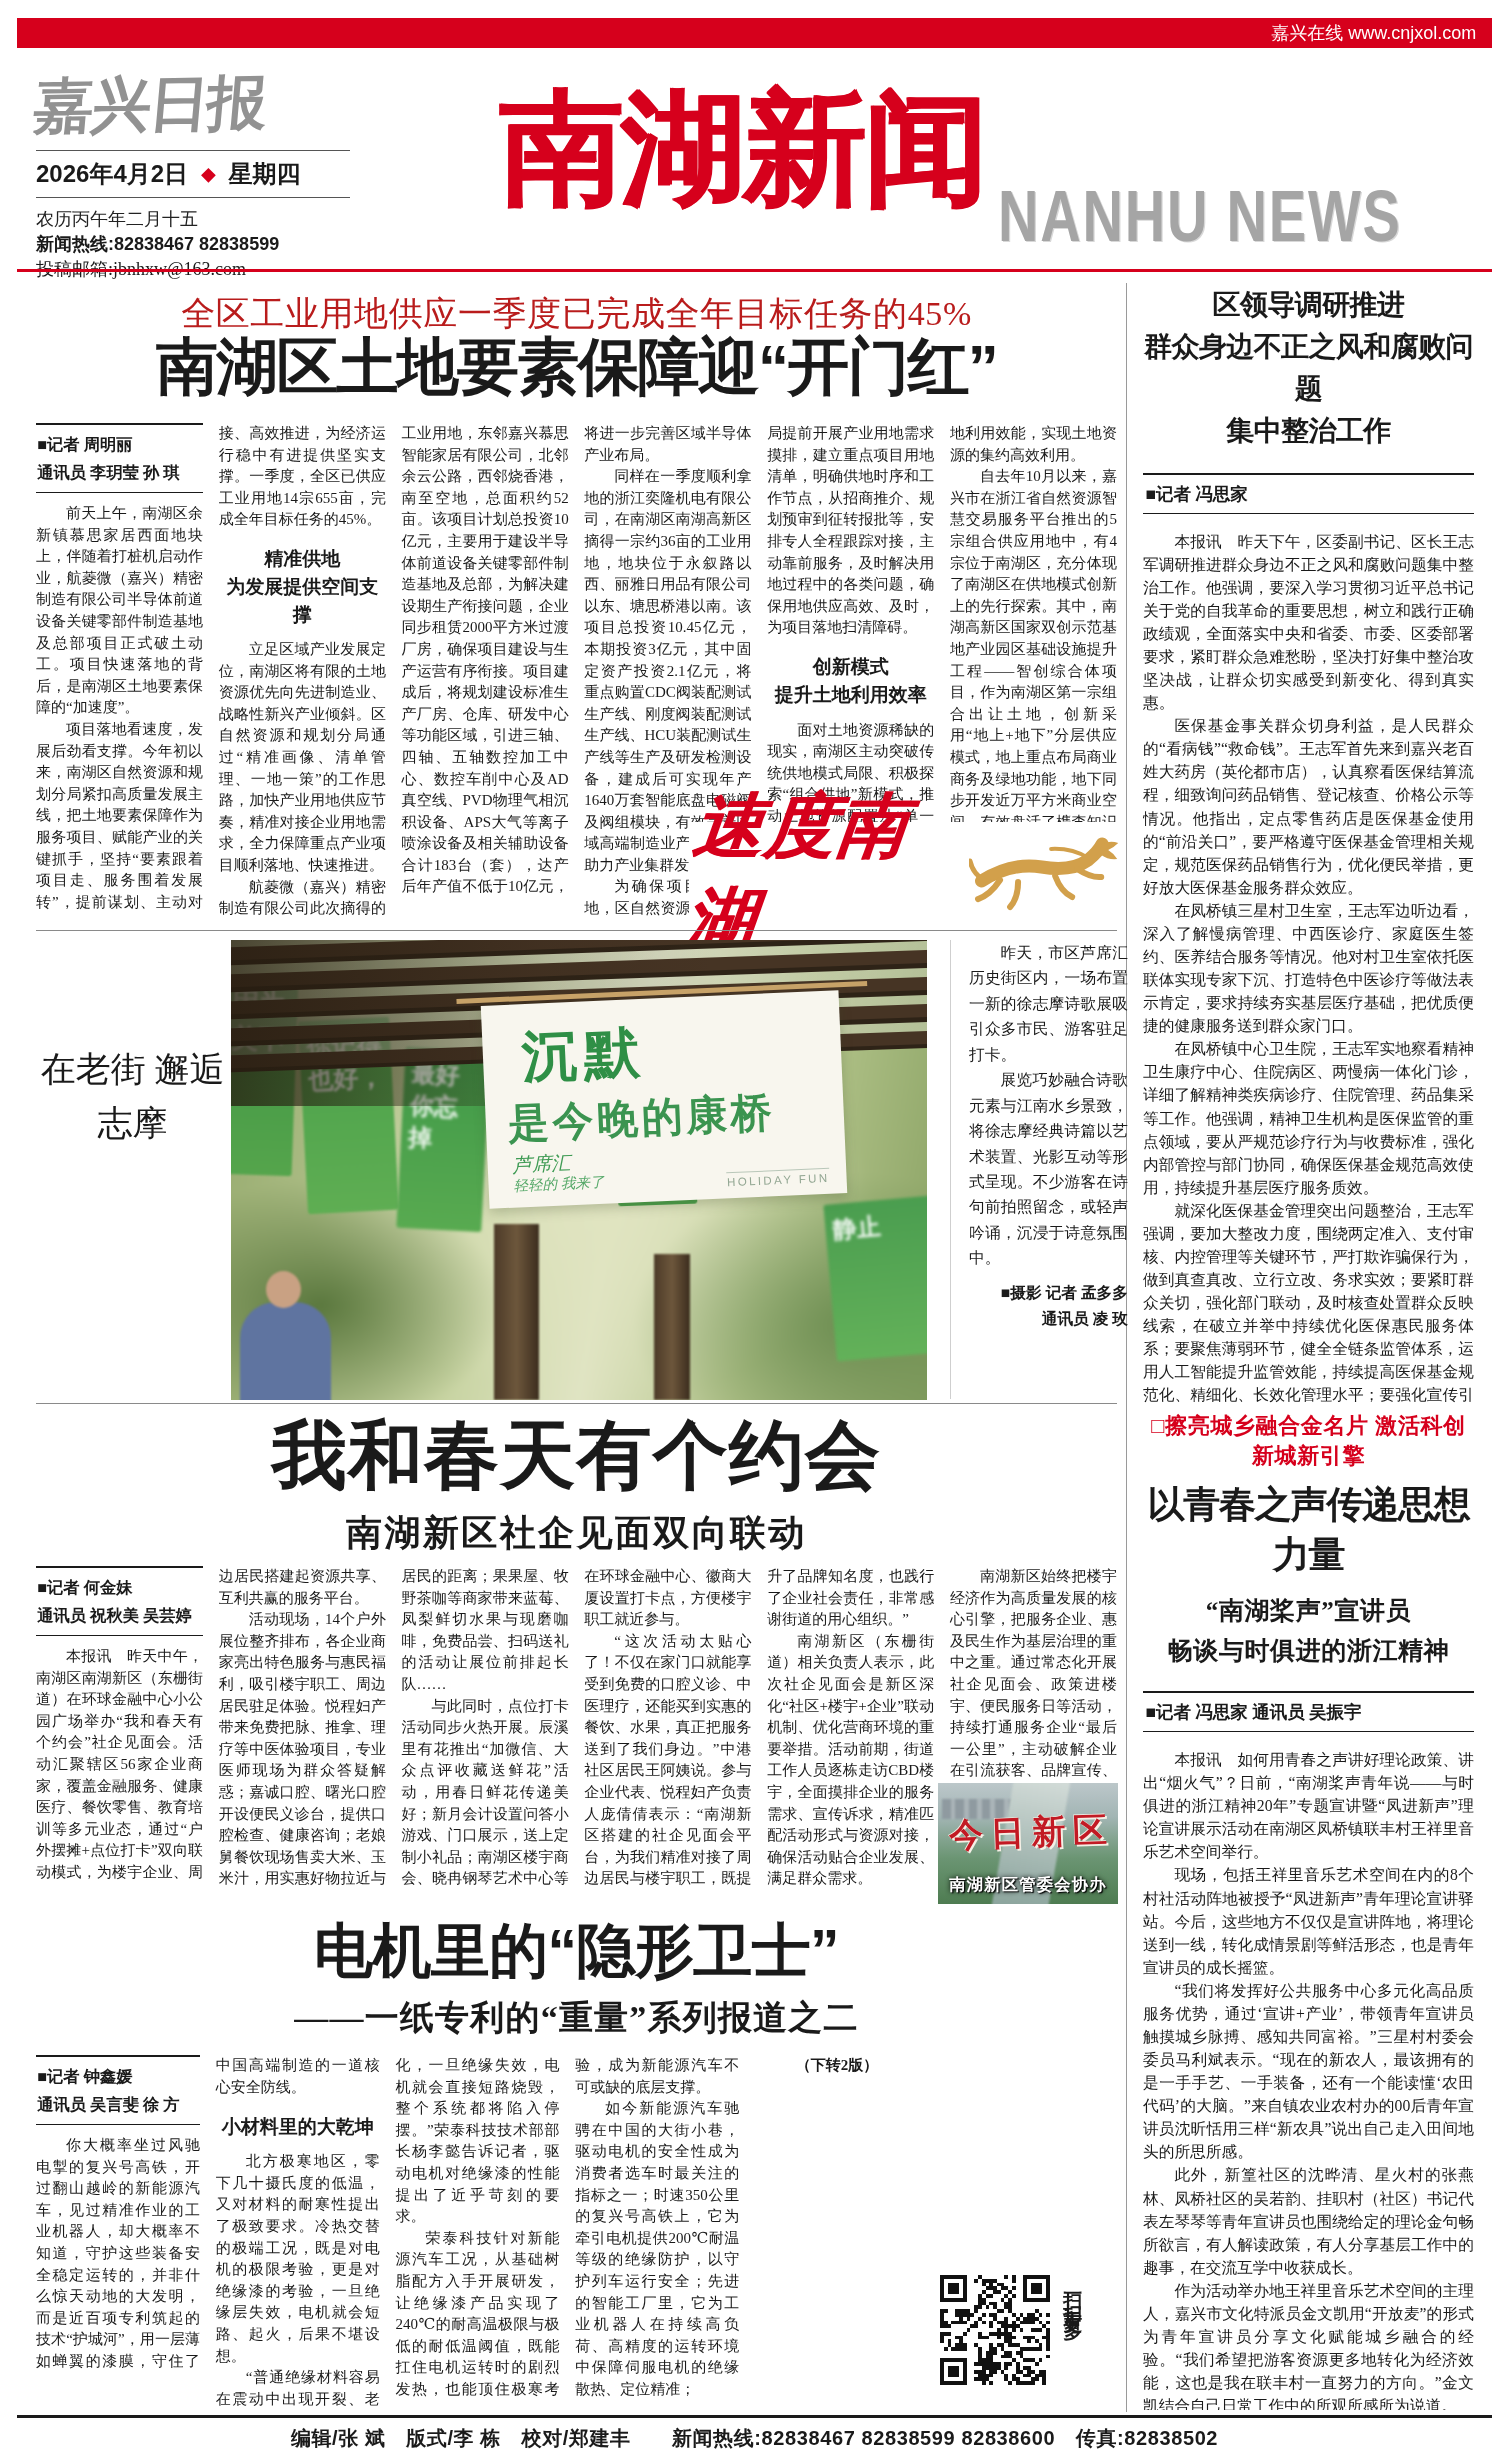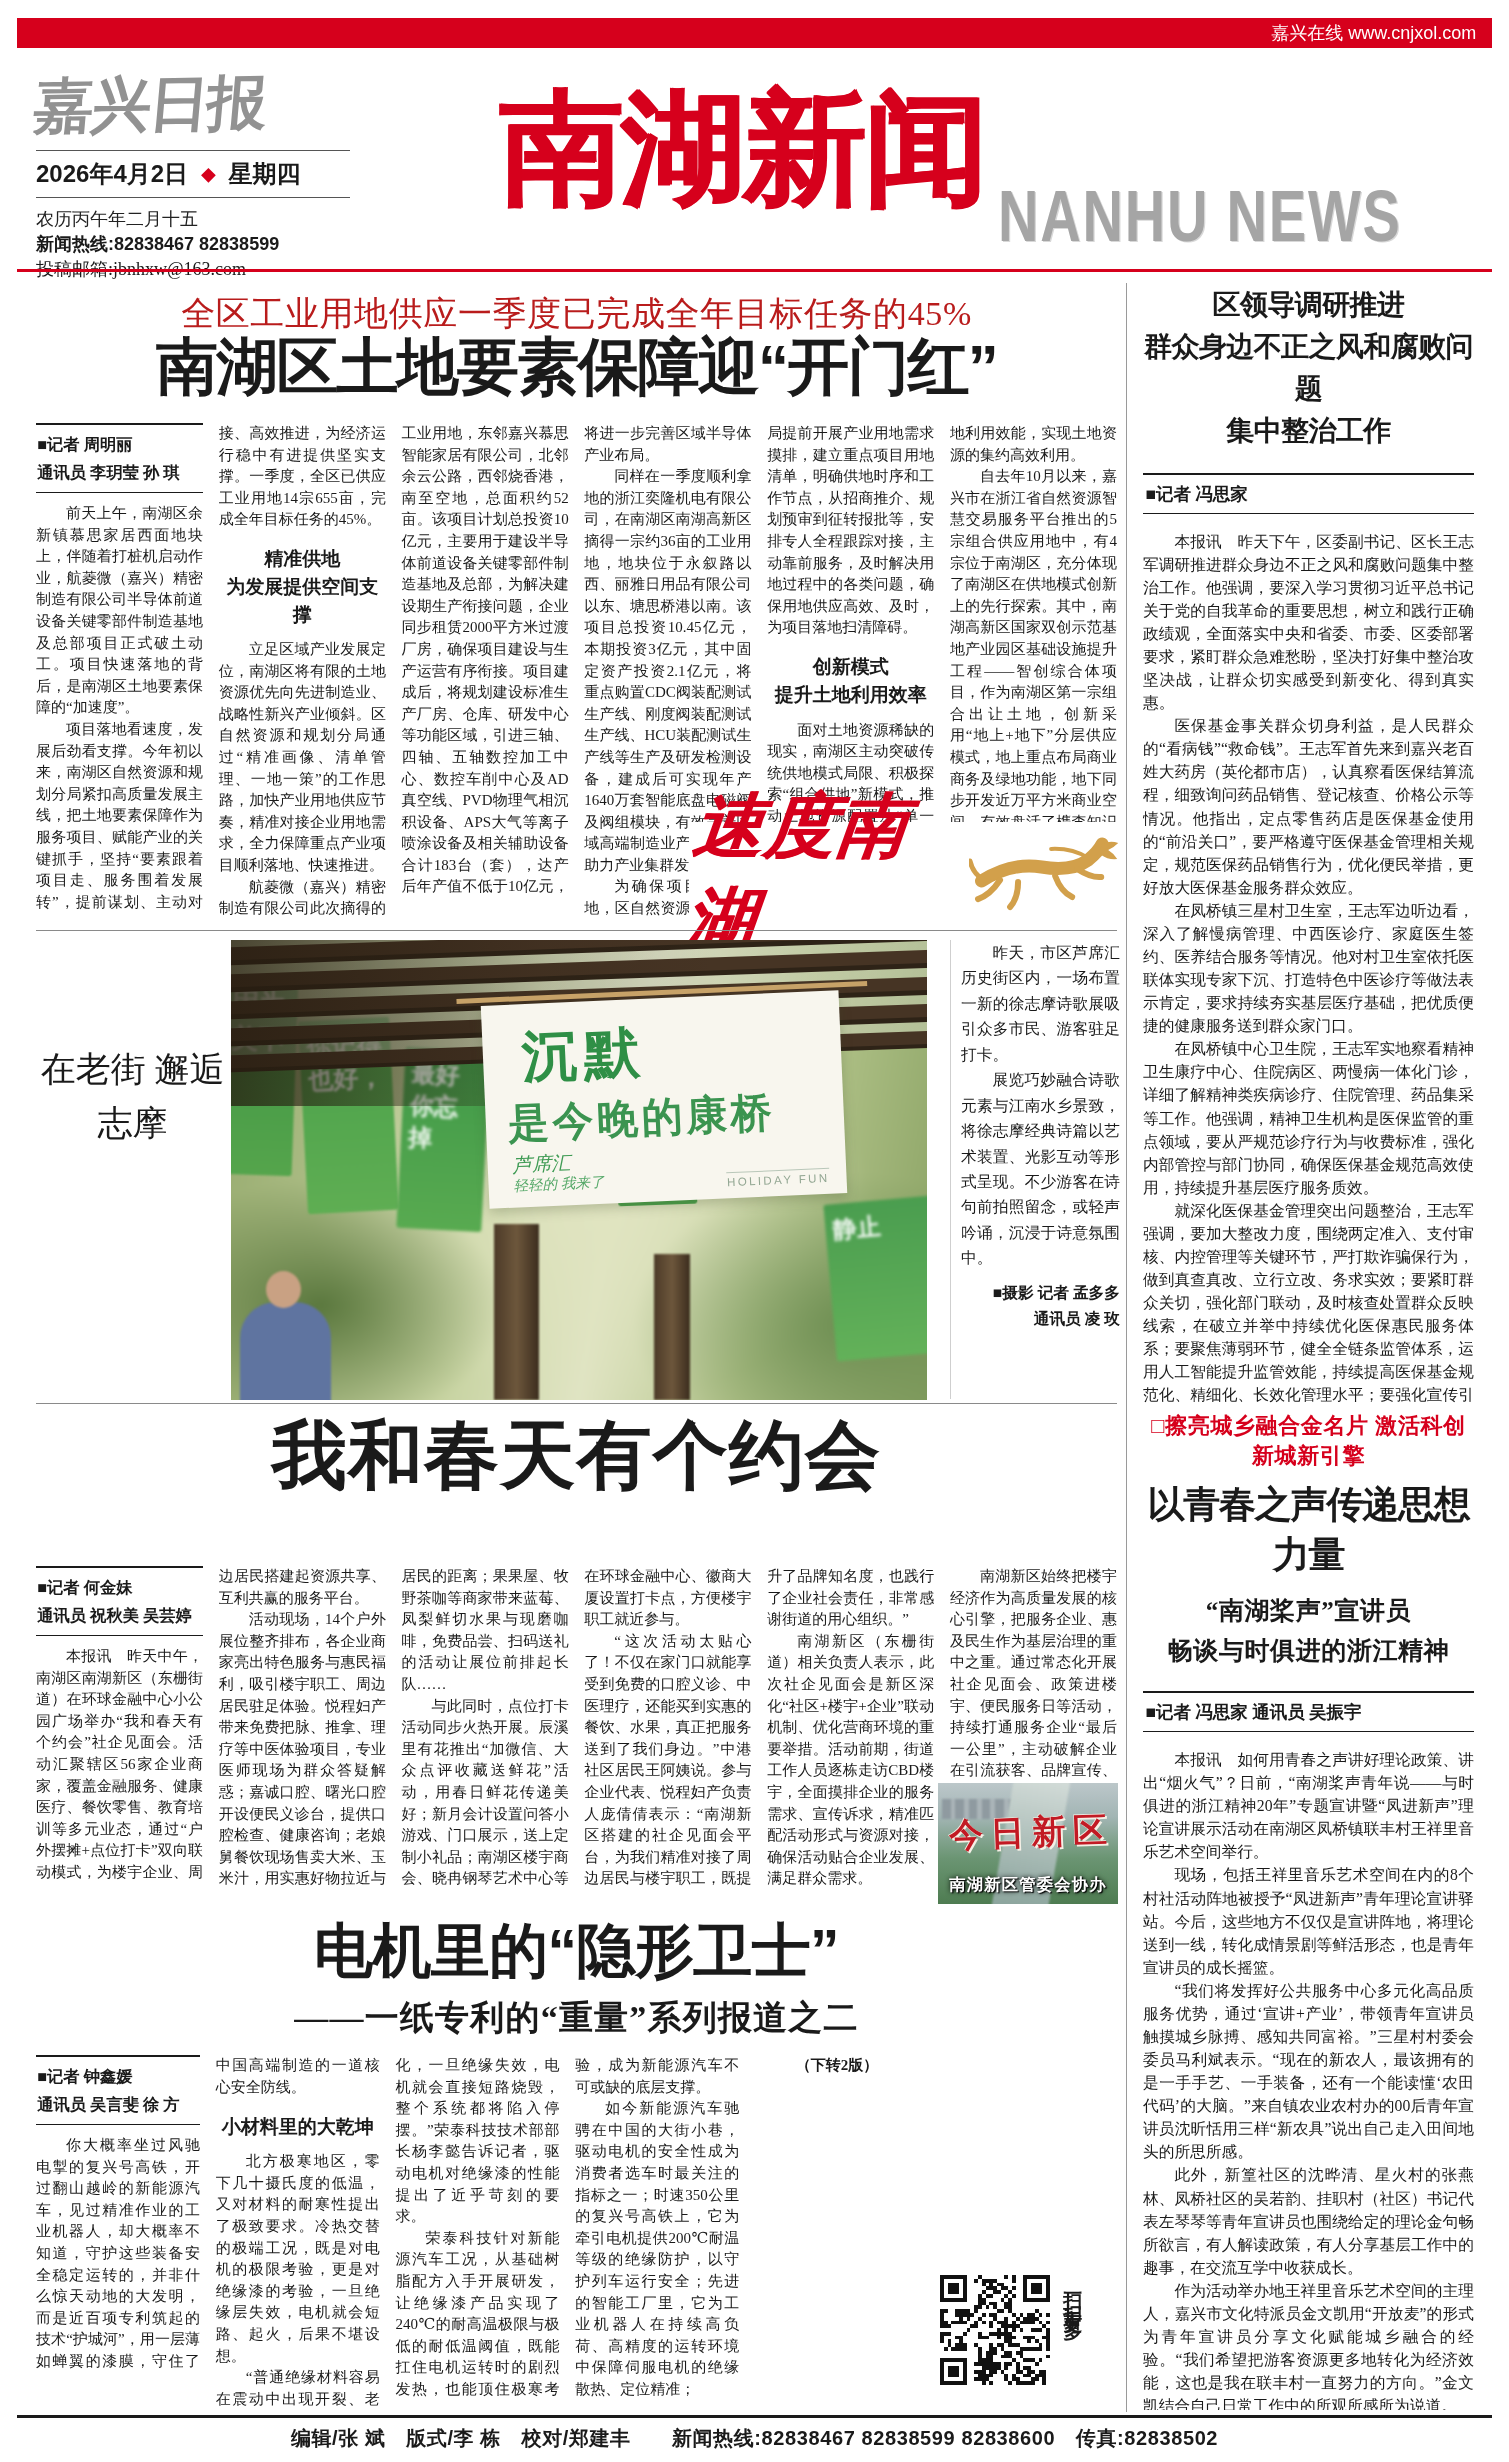--- a/index.html
+++ b/index.html
@@ -91,21 +91,21 @@
   #p-banner .rod{position:absolute;left:-24px;top:-8.5px;width:411px;height:5.4px;background:#c7a268;}
   .bn-main1{position:absolute;left:39px;top:15.7px;font-size:56px;color:#2f8f46;font-weight:700;
      letter-spacing:6px;}
   .bn-main2{position:absolute;left:22px;top:92px;font-size:41px;color:#3b9450;font-weight:600;
      letter-spacing:3.6px;}
   .bn-hand1{position:absolute;left:25px;top:147px;font-size:19.3px;color:#3f9b54;font-style:italic;}
   .bn-hand2{position:absolute;left:25px;top:172px;font-size:14.5px;color:#55a868;font-style:italic;}
   .bn-en{position:absolute;right:17px;bottom:9.7px;font-size:11.5px;letter-spacing:2.4px;color:#93a793;
      border-top:1.2px solid #b9c7b9;padding-top:3.6px;font-family:"Liberation Sans",sans-serif;}
   #photoCap{left:950px;top:940px;width:168px;height:459px;overflow:hidden;font-size:15.7px;
-     line-height:1.62;text-align:justify;border-left:0.6px solid #cfcfcf;padding-left:10px;width:159px;}
+     line-height:1.62;text-align:justify;border-left:0.6px solid #cfcfcf;padding-left:18px;width:159px;}
 
   
   #mid-hl{left:36px;top:1418px;width:1081px;text-align:center;font-size:75px;font-weight:700;
           letter-spacing:1.2px;line-height:1;font-family:"Liberation Sans",sans-serif;}
   #mid-sub{left:36px;top:1509px;width:1081px;text-align:center;font-size:36px;font-weight:600;
            letter-spacing:2.4px;}
   #jinri{left:938px;top:1783px;width:180px;height:121px;overflow:hidden;
          background:linear-gradient(to bottom,#bcc7ca 0%,#a2b5b4 28%,#84a490 46%,#6b9573 62%,#4e7c51 100%);}
   #jinri .river{position:absolute;left:65px;top:-12px;width:56px;height:145px;
          background:linear-gradient(to bottom,#d6dedb,#9db2ac 70%,#8aa39b);transform:rotate(10deg);
@@ -250,20 +250,21 @@
   <div class="abs" id="photoCap">
       <div class="fi fi-p">昨天，市区芦席汇历史街区内，一场布置一新的徐志摩诗歌展吸引众多市民、游客驻足打卡。</div>
       <div class="fi fi-p">展览巧妙融合诗歌元素与江南水乡景致，将徐志摩经典诗篇以艺术装置、光影互动等形式呈现。不少游客在诗句前拍照留念，或轻声吟诵，沉浸于诗意氛围中。</div>
       <div class="fi fi-credit">■摄影 记者 孟多多
 通讯员 凌 玫</div>
     </div>
 
   <div class="abs hrule" style="top:1403px"></div>
 
   <div class="abs" id="mid-hl">我和春天有个约会</div>
+  <div class="abs" id="mid-sub">南湖新区社企见面双向联动</div>
   <div class="abs mc" id="a2">
       <div class="fi fi-by">■记者 何金妹
 通讯员 祝秋美 吴芸婷</div>
       <div class="fi fi-p">本报讯　昨天中午，南湖区南湖新区（东栅街道）在环球金融中心小公园广场举办“我和春天有个约会”社企见面会。活动汇聚辖区56家企业商家，覆盖金融服务、健康医疗、餐饮零售、教育培训等多元业态，通过“户外摆摊+点位打卡”双向联动模式，为楼宇企业、周边居民搭建起资源共享、互利共赢的服务平台。</div>
       <div class="fi fi-p">活动现场，14个户外展位整齐排布，各企业商家亮出特色服务与惠民福利，吸引楼宇职工、周边居民驻足体验。悦程妇产带来免费把脉、推拿、理疗等中医体验项目，专业医师现场为群众答疑解惑；嘉诚口腔、曙光口腔开设便民义诊台，提供口腔检查、健康咨询；老娘舅餐饮现场售卖大米、玉米汁，用实惠好物拉近与居民的距离；果果屋、牧野茶咖等商家带来蓝莓、凤梨鲜切水果与现磨咖啡，免费品尝、扫码送礼的活动让展位前排起长队……</div>
       <div class="fi fi-p">与此同时，点位打卡活动同步火热开展。辰溪里有花推出“加微信、大众点评收藏送鲜花”活动，用春日鲜花传递美好；新月会计设置问答小游戏、门口展示，送上定制小礼品；南湖区楼宇商会、晓冉钢琴艺术中心等在环球金融中心、徽商大厦设置打卡点，方便楼宇职工就近参与。</div>
       <div class="fi fi-p">“这次活动太贴心了！不仅在家门口就能享受到免费的口腔义诊、中医理疗，还能买到实惠的餐饮、水果，真正把服务送到了我们身边。”中港社区居民王阿姨说。参与企业代表、悦程妇产负责人庞倩倩表示：“南湖新区搭建的社企见面会平台，为我们精准对接了周边居民与楼宇职工，既提升了品牌知名度，也践行了企业社会责任，非常感谢街道的用心组织。”</div>
       <div class="fi fi-p">南湖新区（东栅街道）相关负责人表示，此次社企见面会是新区深化“社区+楼宇+企业”联动机制、优化营商环境的重要举措。活动前期，街道工作人员逐栋走访CBD楼宇，全面摸排企业的服务需求、宣传诉求，精准匹配活动形式与资源对接，确保活动贴合企业发展、满足群众需求。</div>
       <div class="fi fi-p">南湖新区始终把楼宇经济作为高质量发展的核心引擎，把服务企业、惠及民生作为基层治理的重中之重。通过常态化开展社企见面会、政策进楼宇、便民服务日等活动，持续打通服务企业“最后一公里”，主动破解企业在引流获客、品牌宣传、员工服务等方面的难题，推动社区服务从“被动响应”向“主动上门”转变。</div>
       <div class="fi fi-p">同时，南湖新区以社企联动为抓手，整合辖区医疗、金融、餐饮、教育等优质资源，为居民提供一站式便民服务，不断提升群众获得感、幸福感，构建起“社区服务企业、企业反哺社会、群众共享成果”的良性格局。</div>

